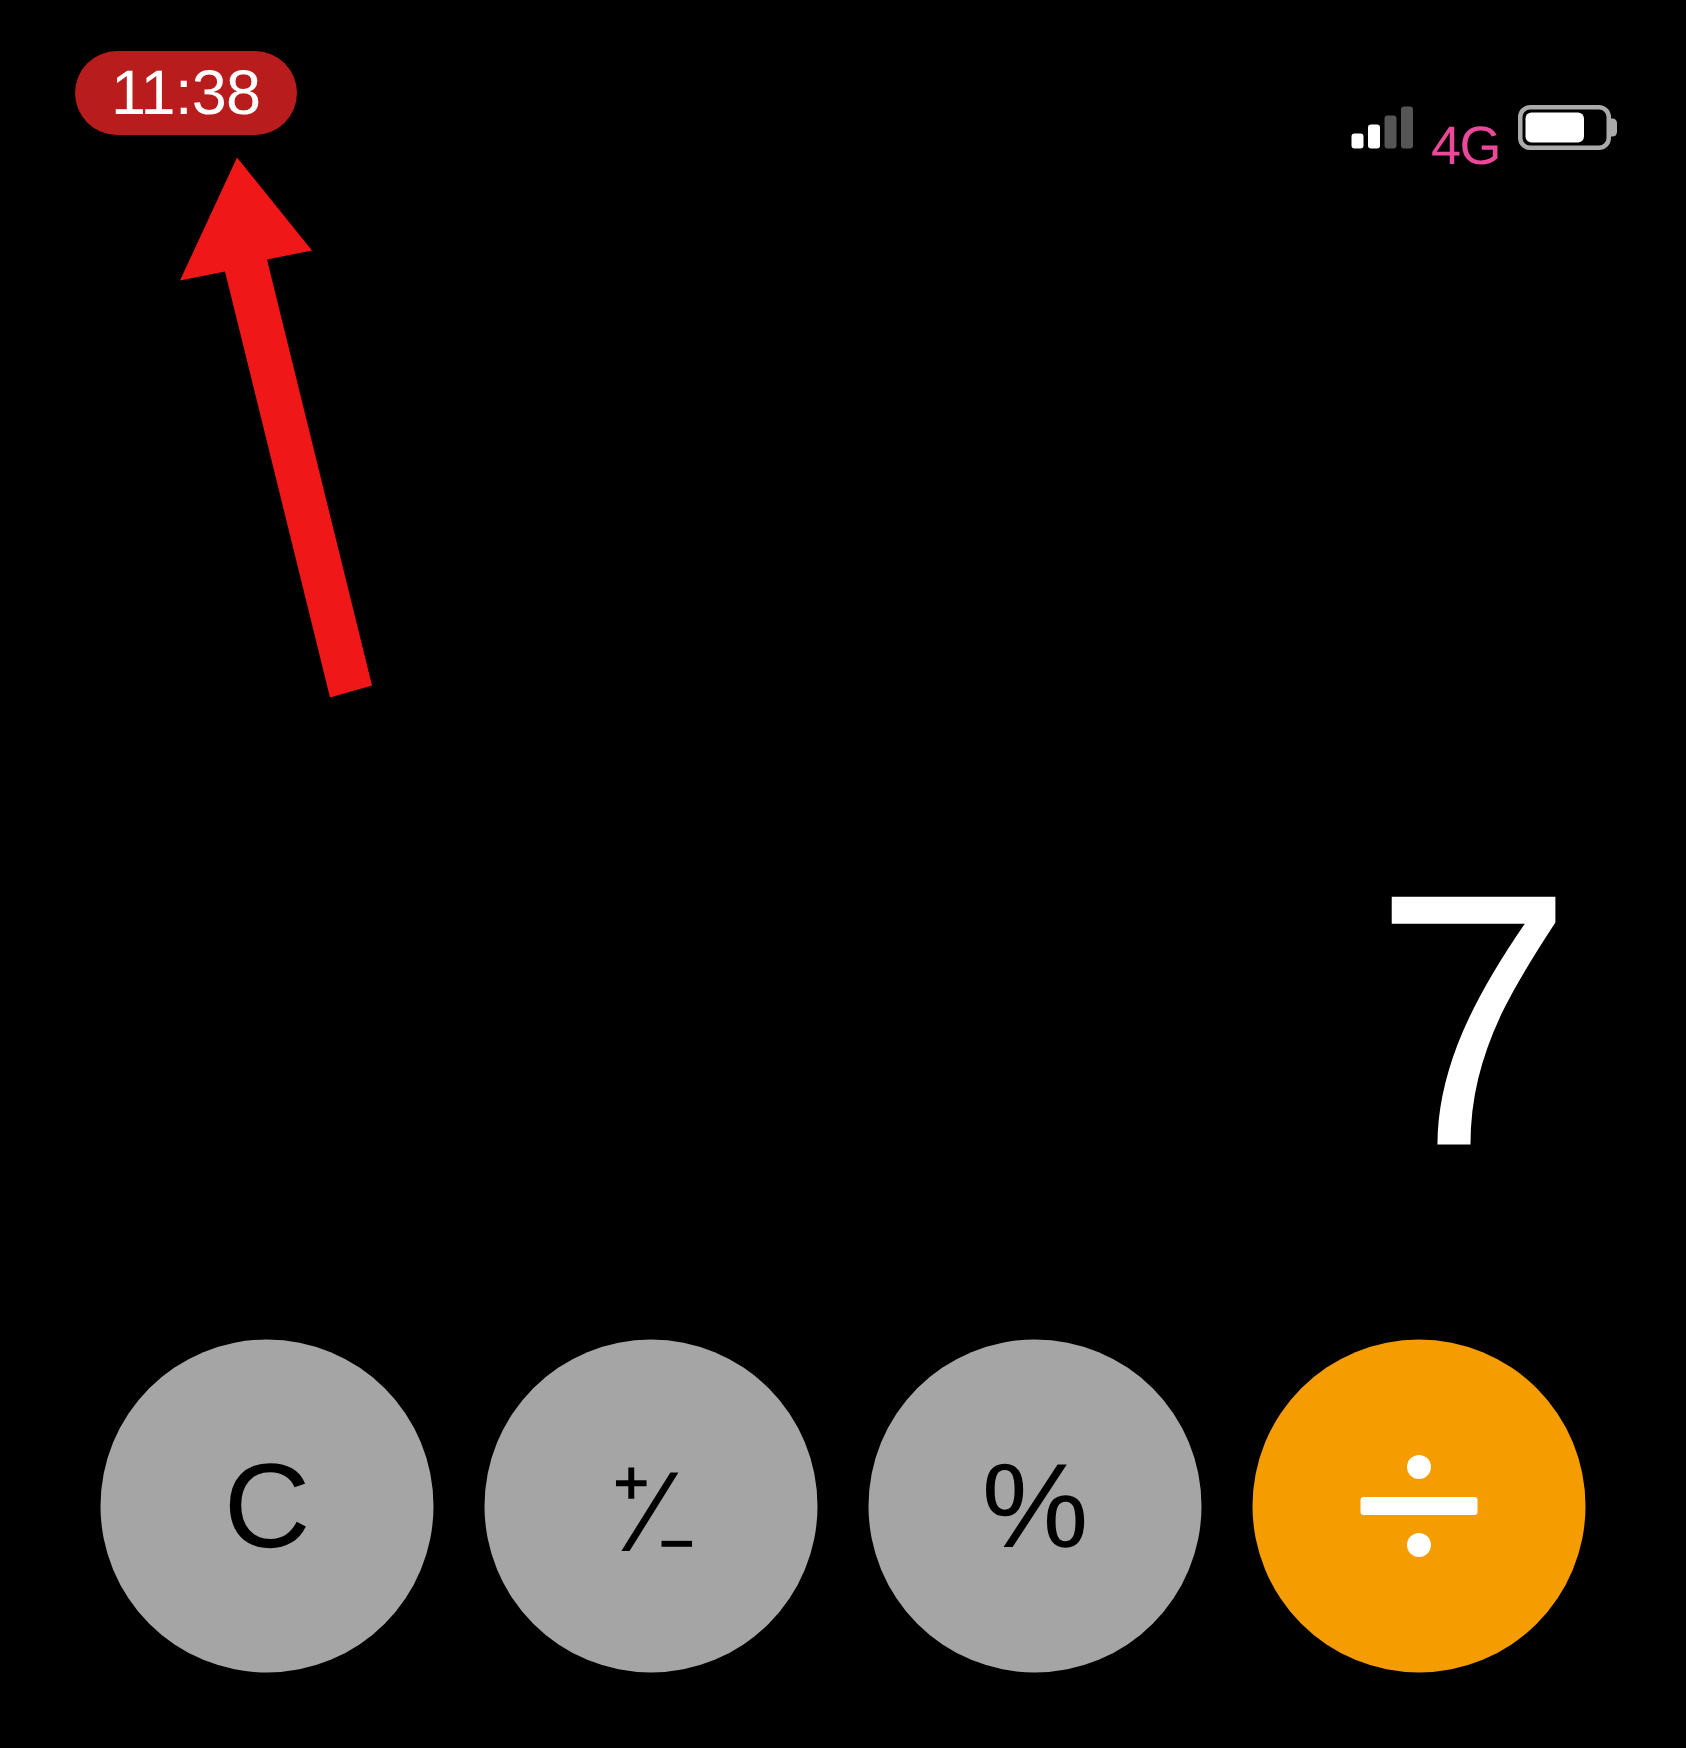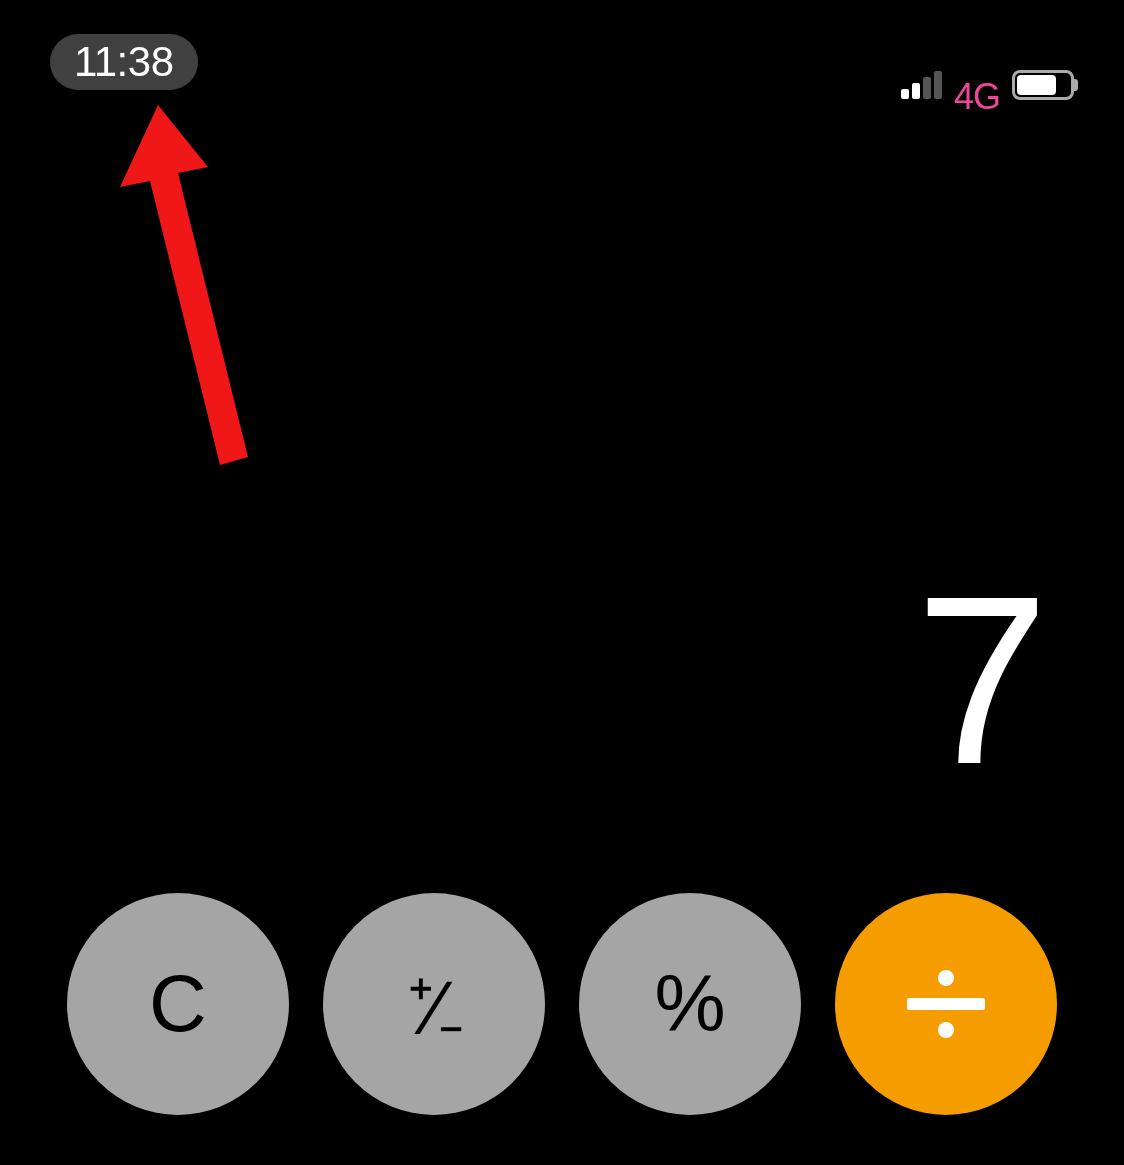--- a/index.html
+++ b/index.html
@@ -20,21 +20,21 @@
       top: 0;
       left: 0;
       right: 0;
       height: 100px;
       display: flex;
       justify-content: space-between;
       align-items: flex-start;
       padding: 34px 50px 0 50px;
     }
     .time-pill {
-      background: #404040;
+      background: #b91c1c;
       color: #ffffff;
       font-size: 42px;
       font-weight: 500;
       padding: 4px 24px;
       border-radius: 30px;
       letter-spacing: -0.5px;
     }
     .status-right {
       display: flex;
       align-items: center;

